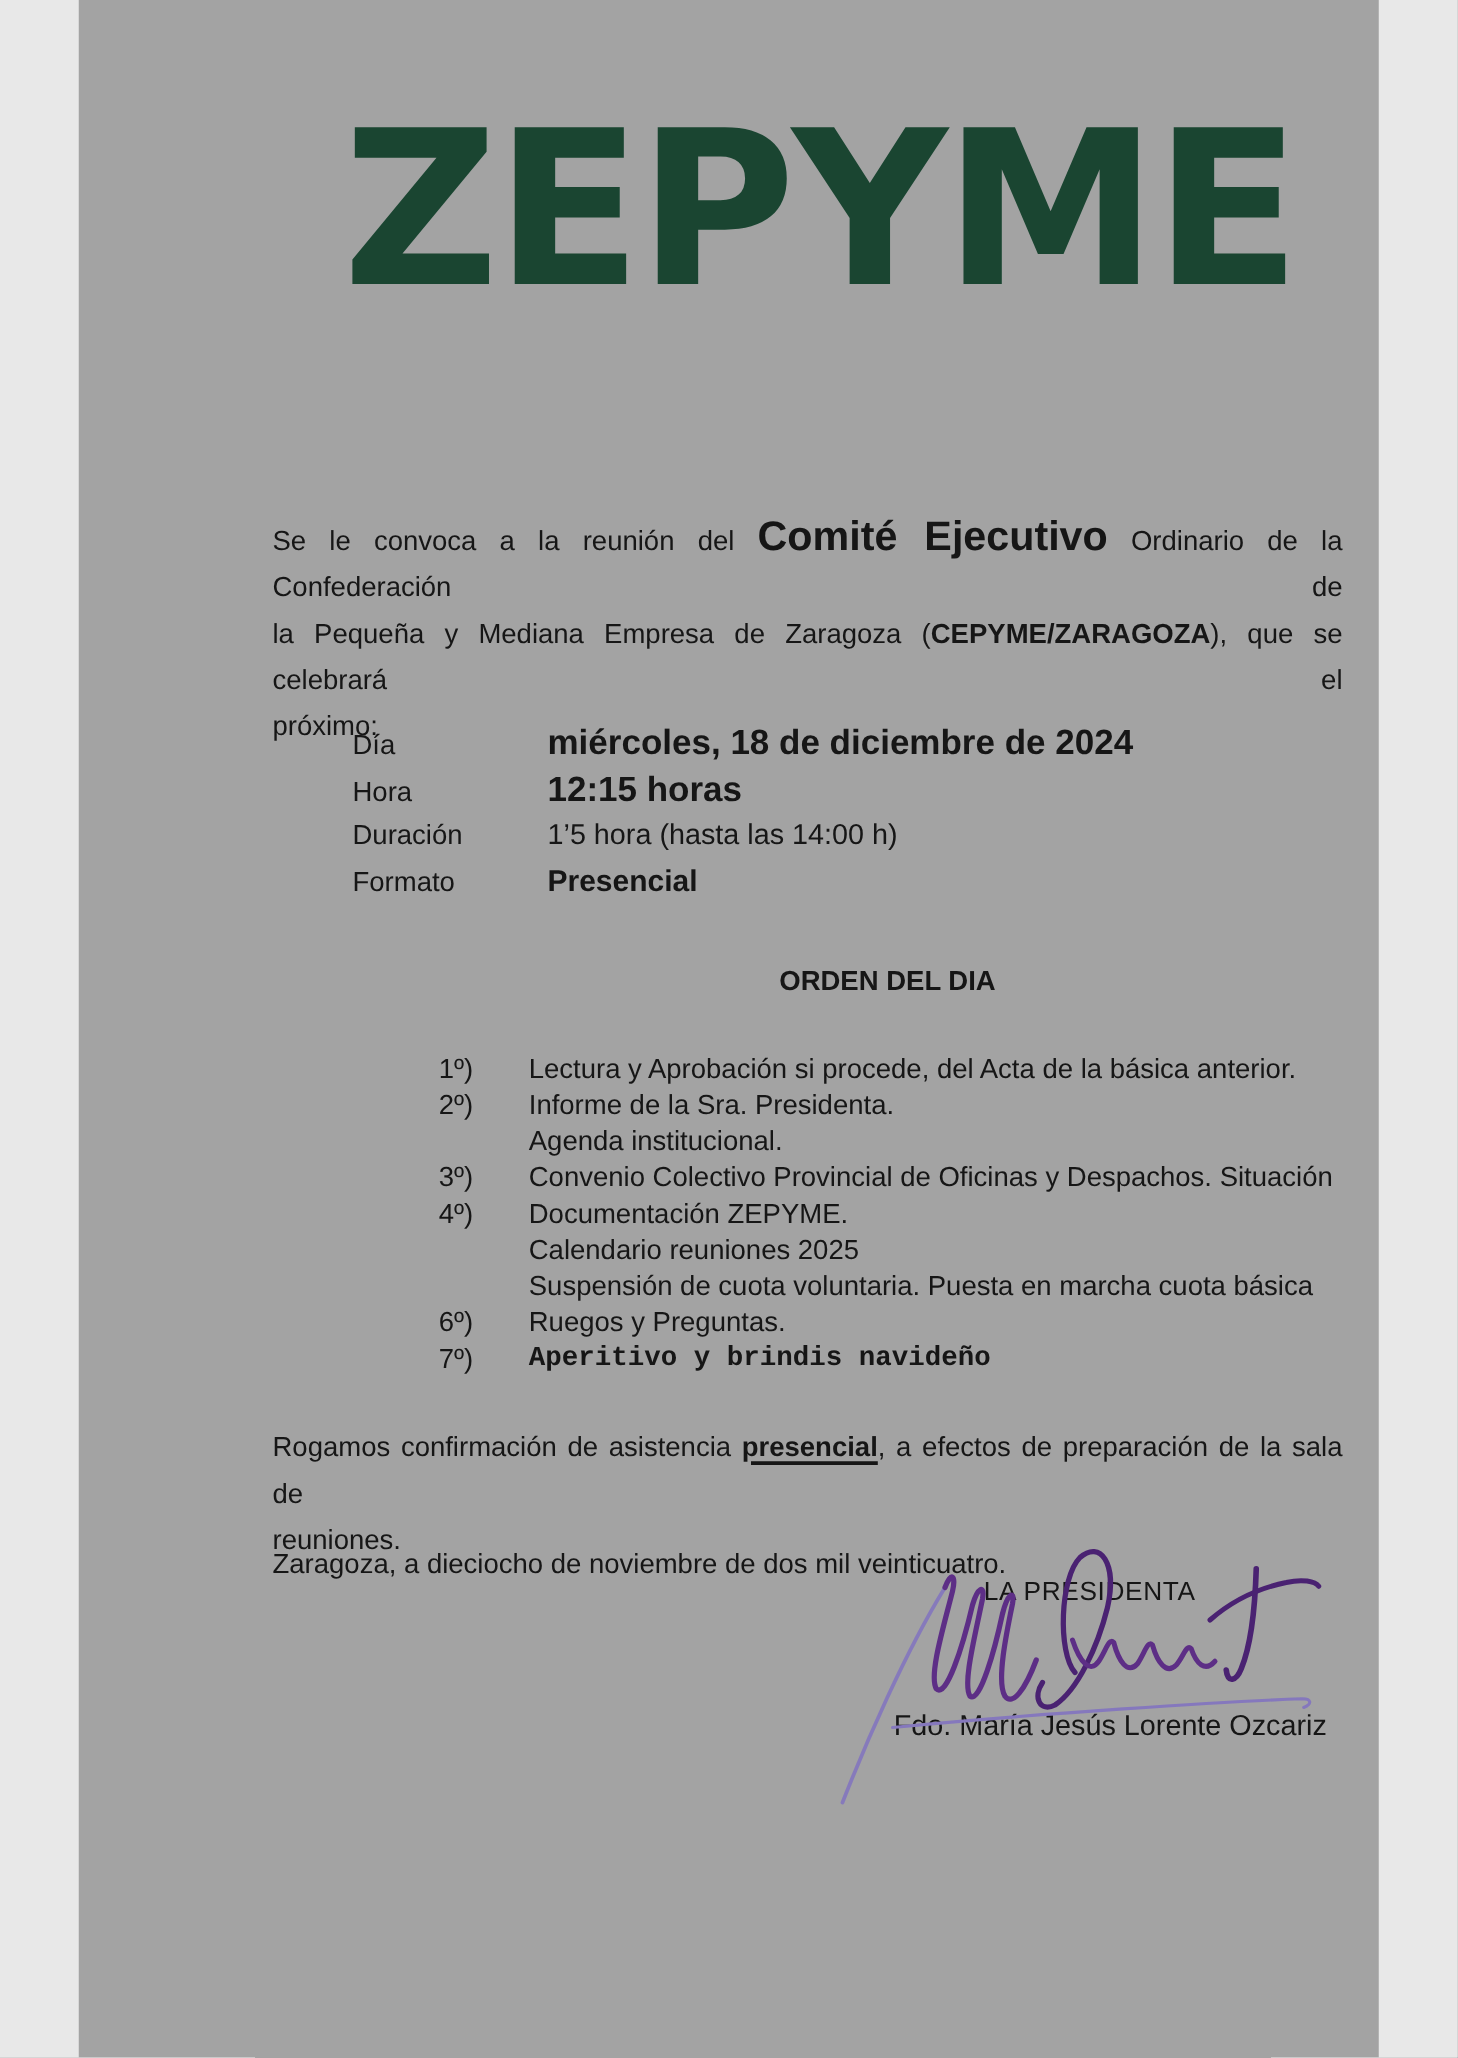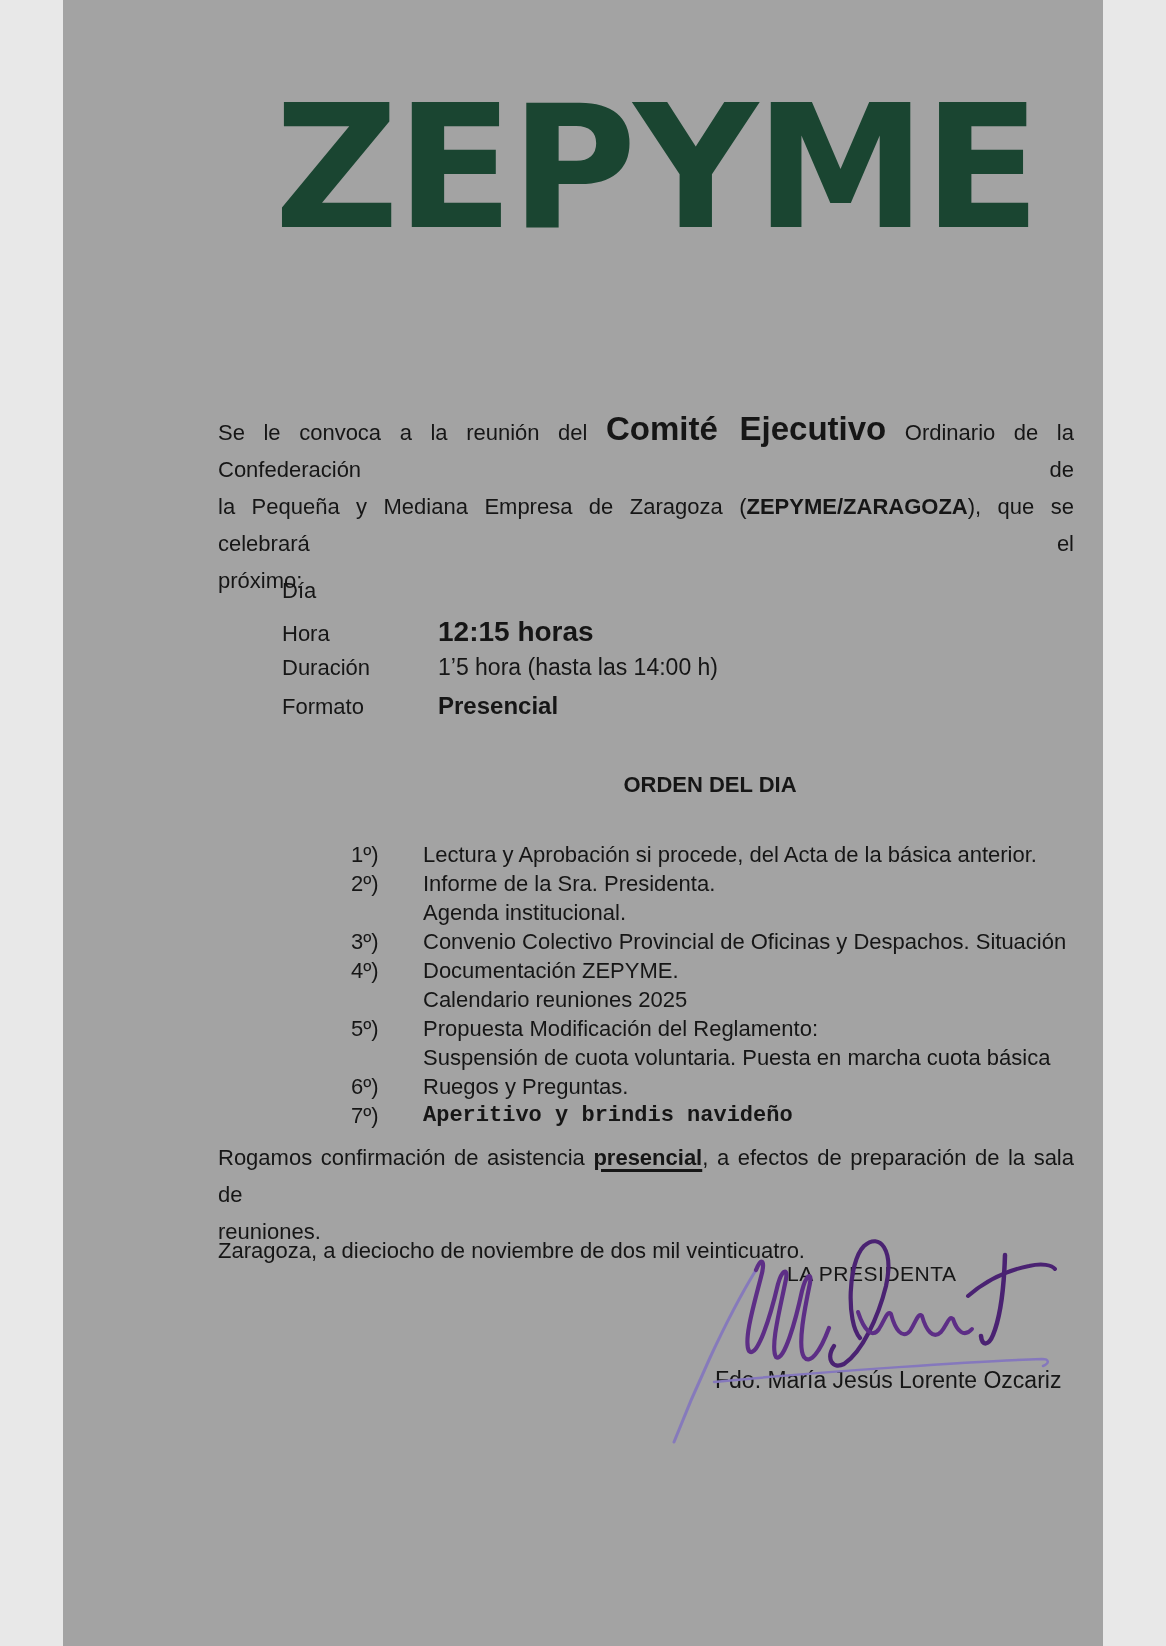--- a/index.html
+++ b/index.html
@@ -71,27 +71,28 @@
 </style>
 </head>
 <body>
 
 <div class="page">
 
   <div class="logo" style="color:#1a4531;">ZEPYME</div>
 
   <div class="intro">
     <div class="jline"><span>Se le convoca a la reunión del </span><span class="ce">Comité Ejecutivo</span><span> Ordinario de la Confederación de</span></div>
-    <div class="jline"><span>la Pequeña y Mediana Empresa de Zaragoza (</span><span class="b">ZEPYME/ZARAGOZA</span><span>), que se celebrará el</span></div>
+    <div class="jline"><span>la Pequeña y Mediana Empresa de Zaragoza (</span><span class="b">CEPYME/ZARAGOZA</span><span>), que se celebrará el</span></div>
     <div>próximo:</div>
   </div>
 
   <div class="details">
     <div class="drow">
       <span class="dlabel">Día</span>
+      <span class="dval-lg">miércoles, 18 de diciembre de 2024</span>
     </div>
     <div class="drow">
       <span class="dlabel">Hora</span>
       <span class="dval-lg">12:15 horas</span>
     </div>
     <div class="drow">
       <span class="dlabel">Duración</span>
       <span class="dval-md">1’5 hora (hasta las 14:00 h)</span>
     </div>
     <div class="drow">
@@ -121,24 +122,20 @@
     </div>
     <div class="arow">
       <span class="anum">4º)</span>
       <span class="atext">Documentación ZEPYME.</span>
     </div>
     <div class="arow">
       <span class="anum"></span>
       <span class="atext">Calendario reuniones 2025</span>
     </div>
     <div class="arow">
-      <span class="anum">5º)</span>
-      <span class="atext">Propuesta Modificación del Reglamento:</span>
-    </div>
-    <div class="arow">
       <span class="anum"></span>
       <span class="atext">Suspensión de cuota voluntaria. Puesta en marcha cuota básica</span>
     </div>
     <div class="arow">
       <span class="anum">6º)</span>
       <span class="atext">Ruegos y Preguntas.</span>
     </div>
     <div class="arow bold">
       <span class="anum">7º)</span>
       <span class="atext">Aperitivo y brindis navideño</span>

